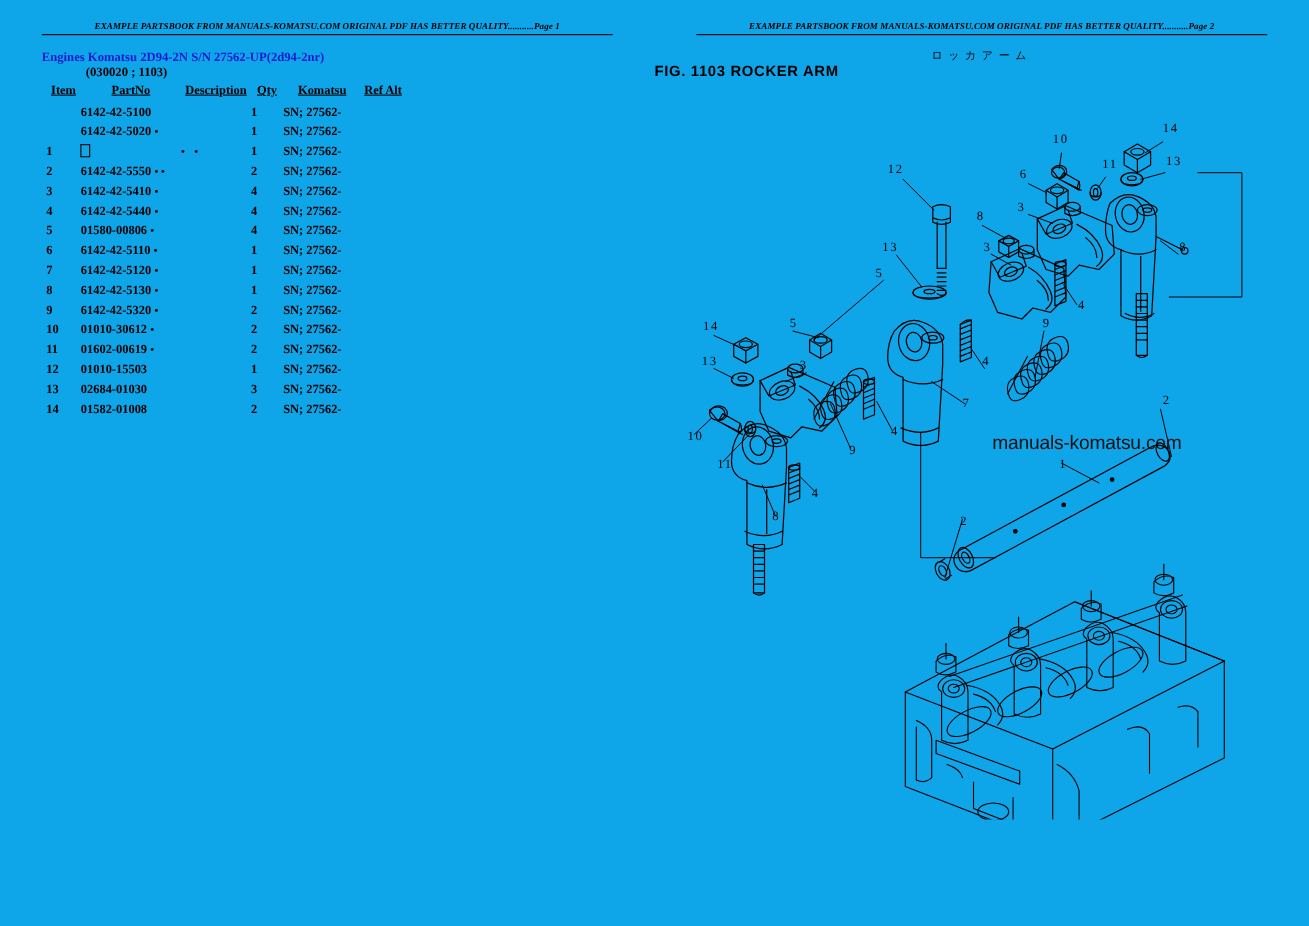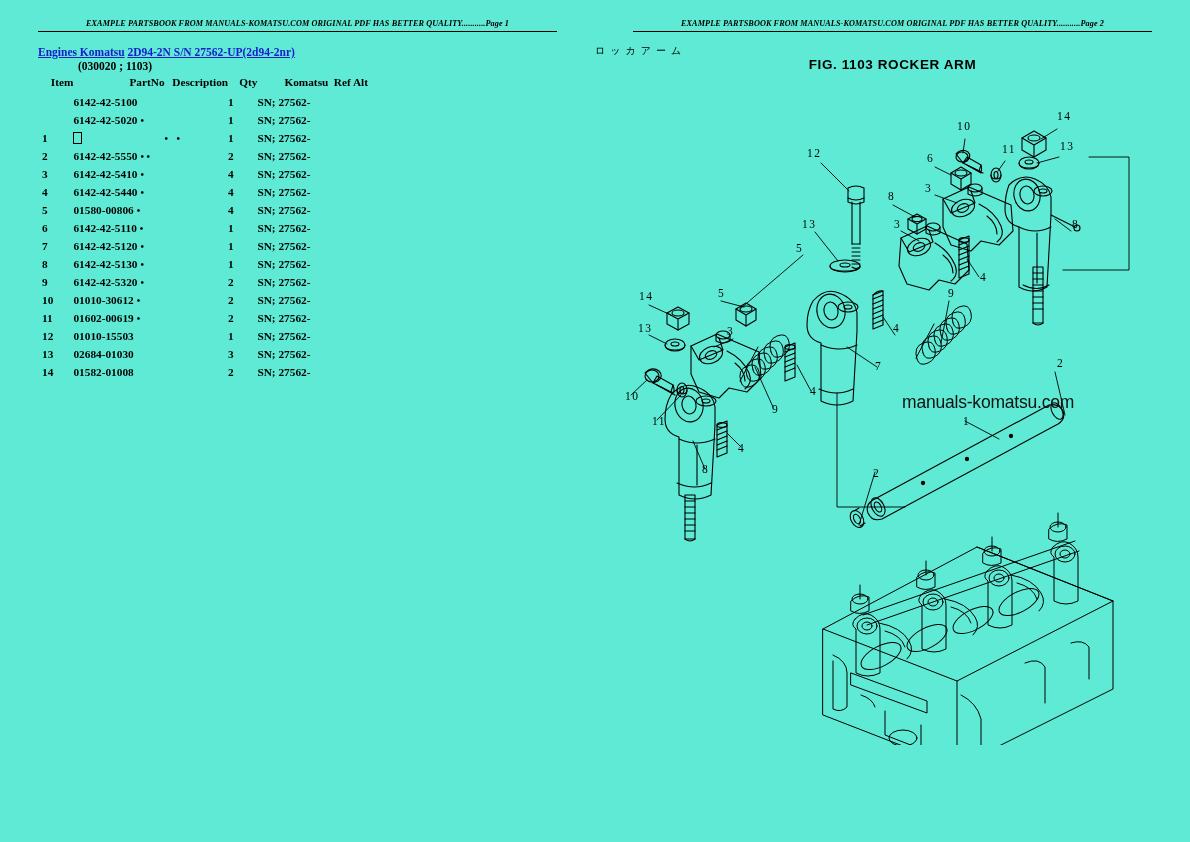--- a/index.html
+++ b/index.html
@@ -10,21 +10,21 @@
   }
   body {
     font-family: "Liberation Serif", serif;
     color: #000000;
   }
   #page {
     position: relative;
     width: 1190px;
     height: 842px;
     overflow: hidden;
-    background: #5eead4;
+    background: #0ea5e9;
   }
 
   
   .page-half {
     position: absolute;
     top: 0;
     height: 842px;
     box-sizing: border-box;
   }
   #left-page  { left: 0;   width: 595px; }
@@ -62,21 +62,20 @@
     position: absolute;
     left: 38px;
     top: 46px;
     font-family: "Liberation Serif", serif;
     font-size: 11.5px;
     font-weight: bold;
     color: #1a1ad0;
     white-space: nowrap;
   }
   #doc-title .t-link {
-    text-decoration: underline;
     color: #1a1ad0;
   }
   #doc-subtitle {
     position: absolute;
     left: 38px;
     top: 60px;
     font-family: "Liberation Serif", serif;
     font-size: 11.5px;
     font-weight: bold;
     color: #000;
@@ -88,24 +87,25 @@
     position: absolute;
     left: 38px;
     top: 76px;
     width: 330px;
     border-collapse: collapse;
     font-family: "Liberation Serif", serif;
     font-size: 11.3px;
     font-weight: bold;
   }
   #parts-table th {
-    text-align: right;
+    text-align: center;
     font-weight: bold;
     padding: 0 0 5px 0;
     white-space: nowrap;
+    text-decoration: underline;
   }
   #parts-table td {
     padding: 1px 0;
     height: 16px;
     white-space: nowrap;
     vertical-align: middle;
   }
   .col-item   { width: 32px;  text-align: left; padding-left: 4px !important; }
   .col-part   { width: 92px;  }
   .col-desc   { width: 64px;  }
@@ -137,31 +137,32 @@
     border: 1px solid #000;
     vertical-align: -1px;
   }
 
   
   #fig-kana {
     position: absolute;
     left: 0;
     right: 0;
     top: 44px;
+    text-align: center;
     font-family: "DejaVu Sans", sans-serif;
     font-size: 10px;
     letter-spacing: 5px;
     color: #000;
   }
   #fig-title {
     position: absolute;
     left: 0;
     right: 0;
     top: 57px;
-    text-align: center;
+    text-align: left;
     font-family: "Liberation Sans", sans-serif;
     font-size: 13.5px;
     font-weight: bold;
     letter-spacing: 0.6px;
     color: #000;
   }
 
   #figure-area {
     position: absolute;
     left: 10px;

